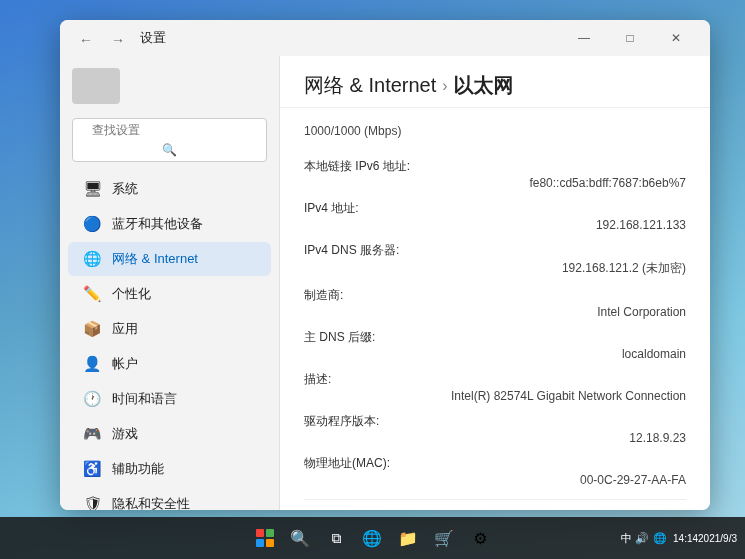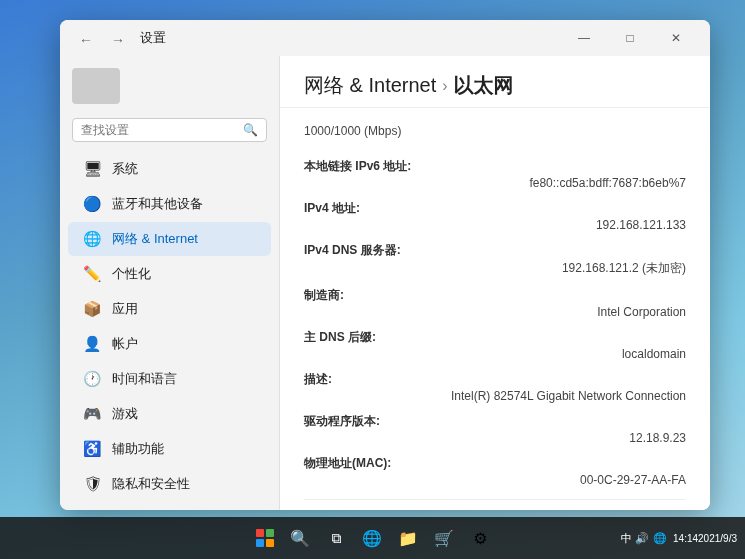--- a/index.html
+++ b/index.html
@@ -176,20 +176,21 @@
 
     .search-box {
       margin: 4px 12px 10px 12px;
       display: flex;
       align-items: center;
       background: white;
       border: 1px solid #ccc;
       border-radius: 4px;
       padding: 4px 8px;
       gap: 6px;
+      flex-direction: column;
     }
     .search-input {
       border: none;
       outline: none;
       font-size: 12px;
       flex: 1;
       background: transparent;
     }
     .search-icon-svg {
       font-size: 12px;
@@ -273,21 +274,21 @@
       flex: 1;
       overflow-y: auto;
       padding: 16px 24px;
     }
 
     .detail-row {
       margin-bottom: 10px;
     }
     .detail-label {
       font-size: 12px;
-      font-weight: 700;
+      font-weight: 400;
       color: #333;
       margin-bottom: 1px;
     }
     .detail-value {
       font-size: 12px;
       color: #444;
       text-align: right;
     }
 
     .speed-row {

